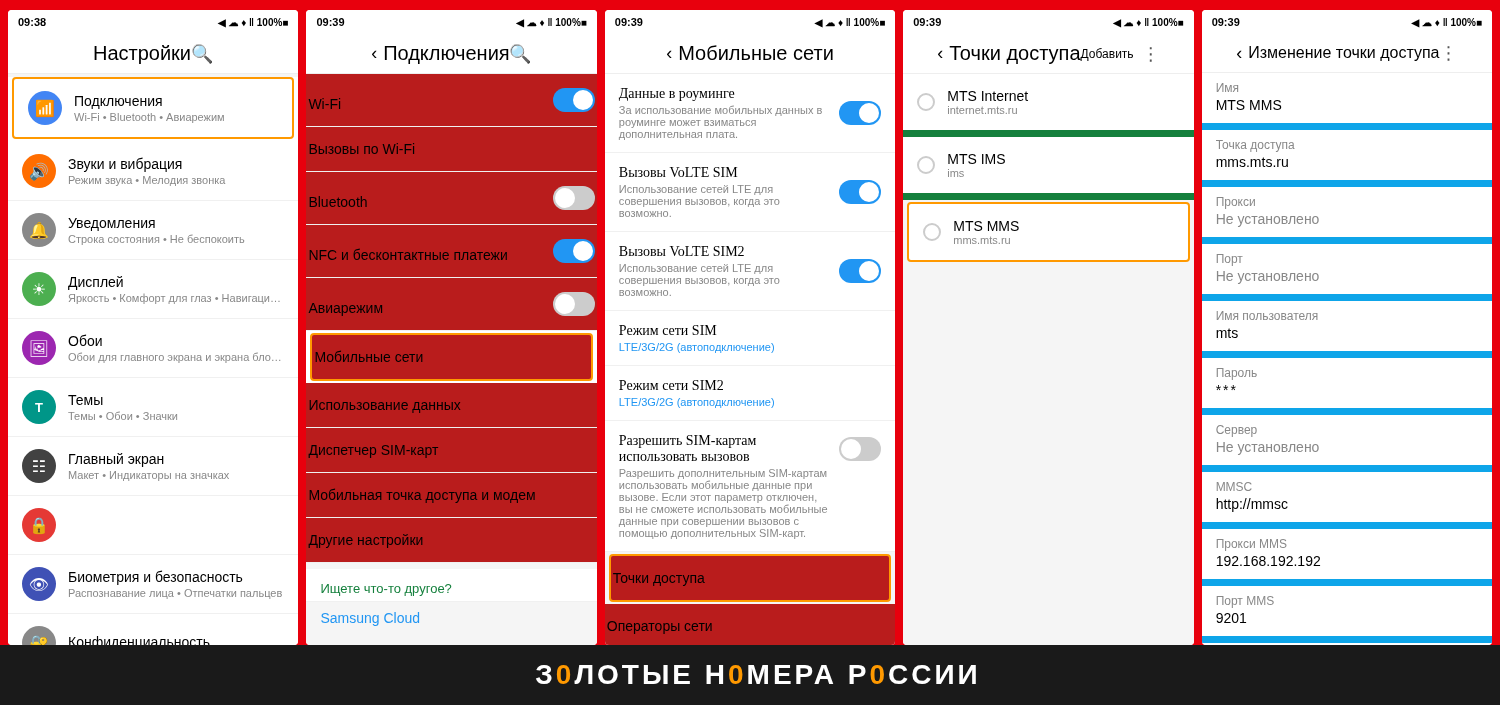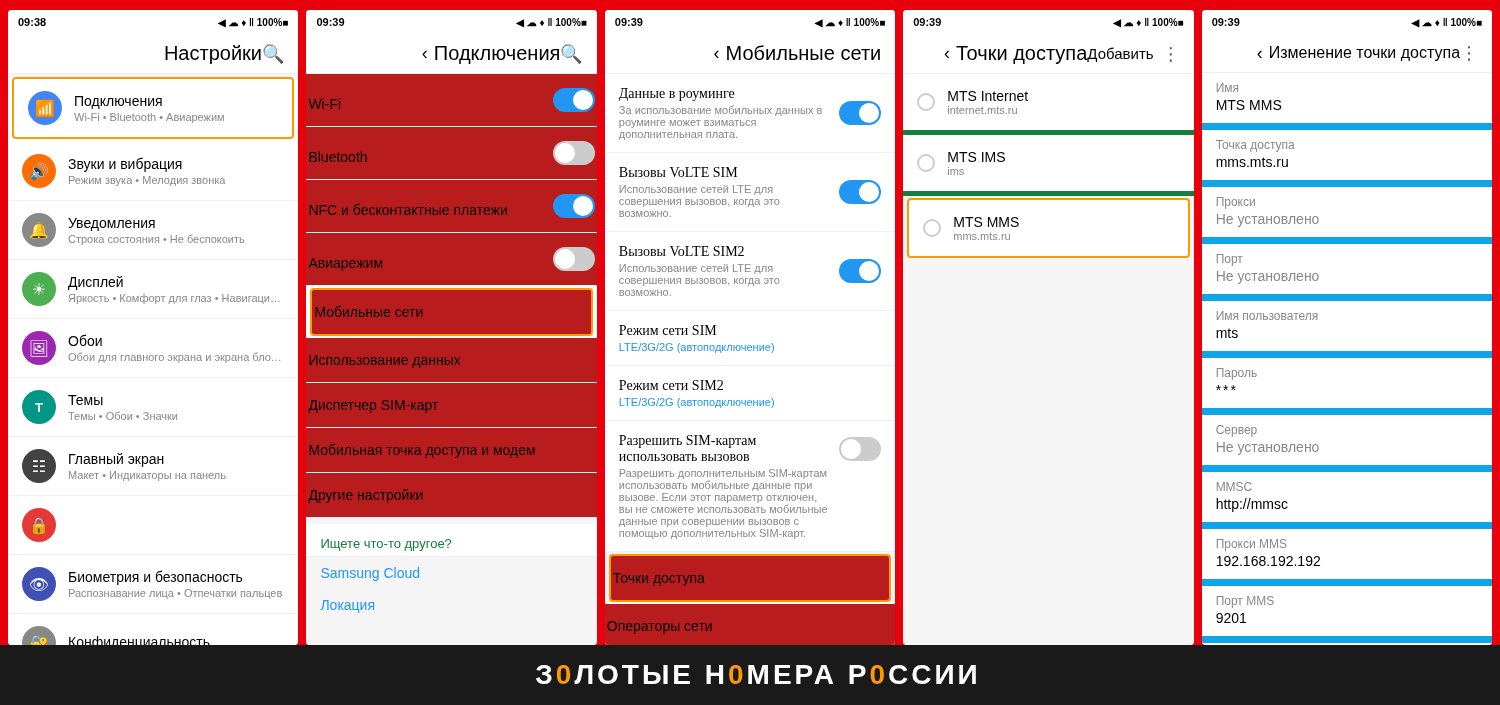--- a/index.html
+++ b/index.html
@@ -42,21 +42,21 @@
       background: #fff;
       height: 24px;
     }
     .status-time { font-size: 11px; font-weight: 700; }
     .status-icons { font-size: 10px; display: flex; align-items: center; gap: 2px; }
 
     
     .screen-header {
       display: flex;
       align-items: center;
-      justify-content: flex-end;
+      justify-content: center;
       padding: 8px 14px;
       background: #fff;
       border-bottom: 1px solid #eee;
     }
     .screen-header-title {
       font-size: 20px;
       font-weight: 400;
       color: #000;
     }
     .header-actions {
@@ -199,21 +199,21 @@
       display: flex;
       align-items: center;
       justify-content: space-between;
     }
 
     
     .ap-item {
       display: flex;
       align-items: center;
       padding: 14px 14px;
-      border-bottom: 5px solid #15803d;
+      border-bottom: 7px solid #15803d;
       background: #fff;
       cursor: pointer;
     }
     .ap-item.highlighted {
       border: 2px solid #f90;
       border-radius: 4px;
       margin: 2px 4px;
     }
     .ap-radio {
       width: 18px;
@@ -340,21 +340,21 @@
           <div class="settings-item-text">
             <div class="settings-item-label">Темы</div>
             <div class="settings-item-sub">Темы • Обои • Значки</div>
           </div>
         </div>
 
         <div class="settings-item">
           <div class="settings-item-icon icon-dark">☷</div>
           <div class="settings-item-text">
             <div class="settings-item-label">Главный экран</div>
-            <div class="settings-item-sub">Макет • Индикаторы на панель</div>
+            <div class="settings-item-sub">Макет • Индикаторы на значках</div>
           </div>
         </div>
 
         <div class="settings-item">
           <div class="settings-item-icon icon-red">🔒</div>
         </div>
 
         <div class="settings-item">
           <div class="settings-item-icon icon-indigo">👁</div>
           <div class="settings-item-text">
@@ -390,20 +390,23 @@
     <div class="screen-content">
       <div class="settings-group">
 
         <div class="simple-item">
           <span class="simple-item-label">Wi-Fi</span>
           <div class="toggle on">
               <div class="toggle-knob"></div>
             </div>
         </div>
 
+        <div class="simple-item">
+          <span class="simple-item-label">Вызовы по Wi-Fi</span>
+        </div>
 
         <div class="simple-item">
           <span class="simple-item-label">Bluetooth</span>
           <div class="toggle off">
               <div class="toggle-knob"></div>
             </div>
         </div>
 
         <div class="simple-item">
           <span class="simple-item-label">NFC и бесконтактные платежи</span>
@@ -536,21 +539,21 @@
     <div class="status-bar">
       <span class="status-time">09:39</span>
       <span class="status-icons">◀ ☁ ♦ ‖ 100%■</span>
     </div>
     <div class="screen-header">
       <div class="header-left">
         <span class="back-arrow">‹</span>
         <span class="screen-header-title">Точки доступа</span>
       </div>
       <div class="header-actions">
-        <span style="font-size:15px;color:#000;cursor:pointer;">Добавить</span>
+        <span style="font-size:12px;color:#000;cursor:pointer;">Добавить</span>
         <span class="header-icon">⋮</span>
       </div>
     </div>
     <div class="screen-content">
 
       <div class="ap-item">
         <div class="ap-radio"></div>
         <div class="ap-text">
           <div class="ap-name">MTS Internet</div>
           <div class="ap-sub">internet.mts.ru</div>

